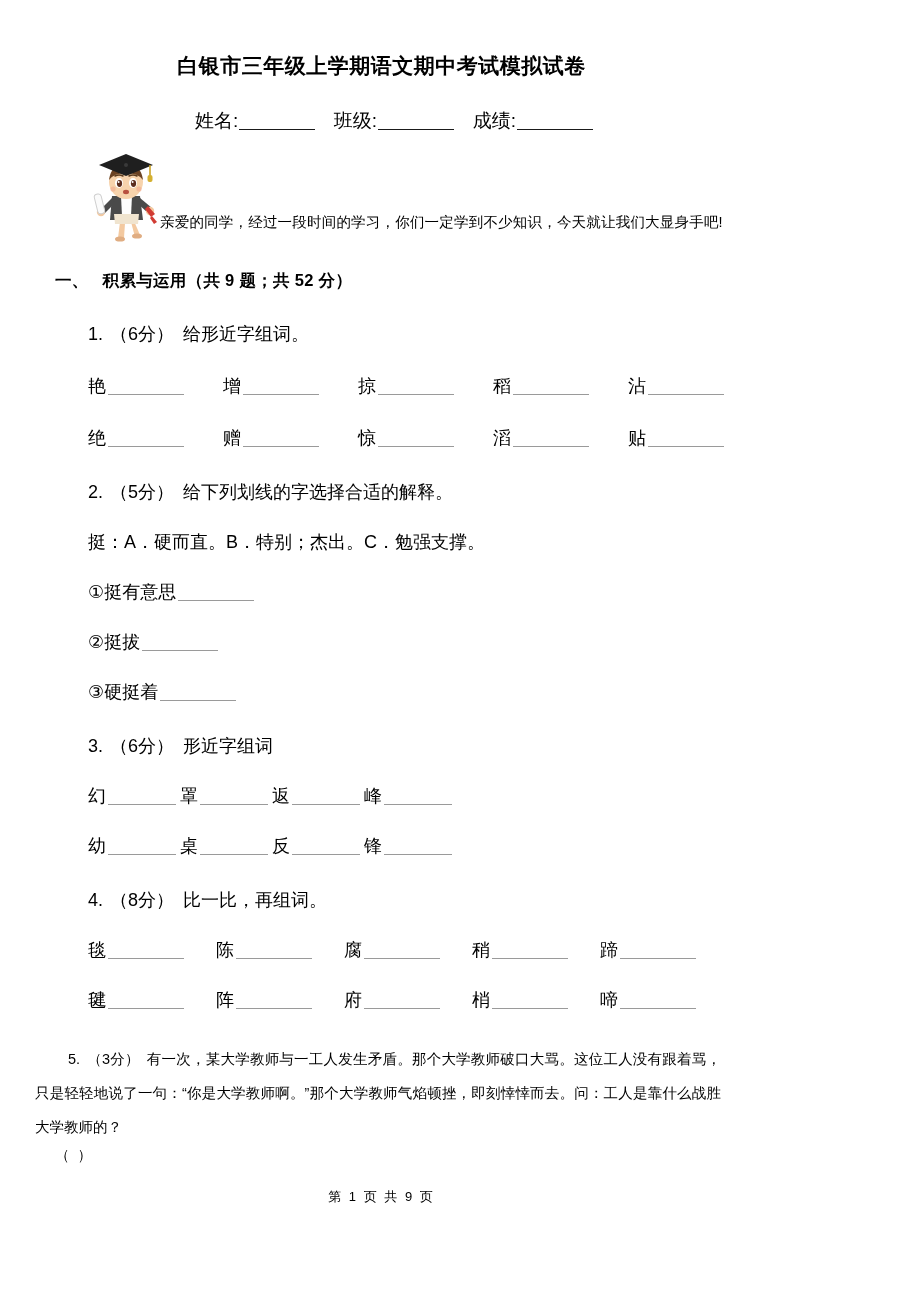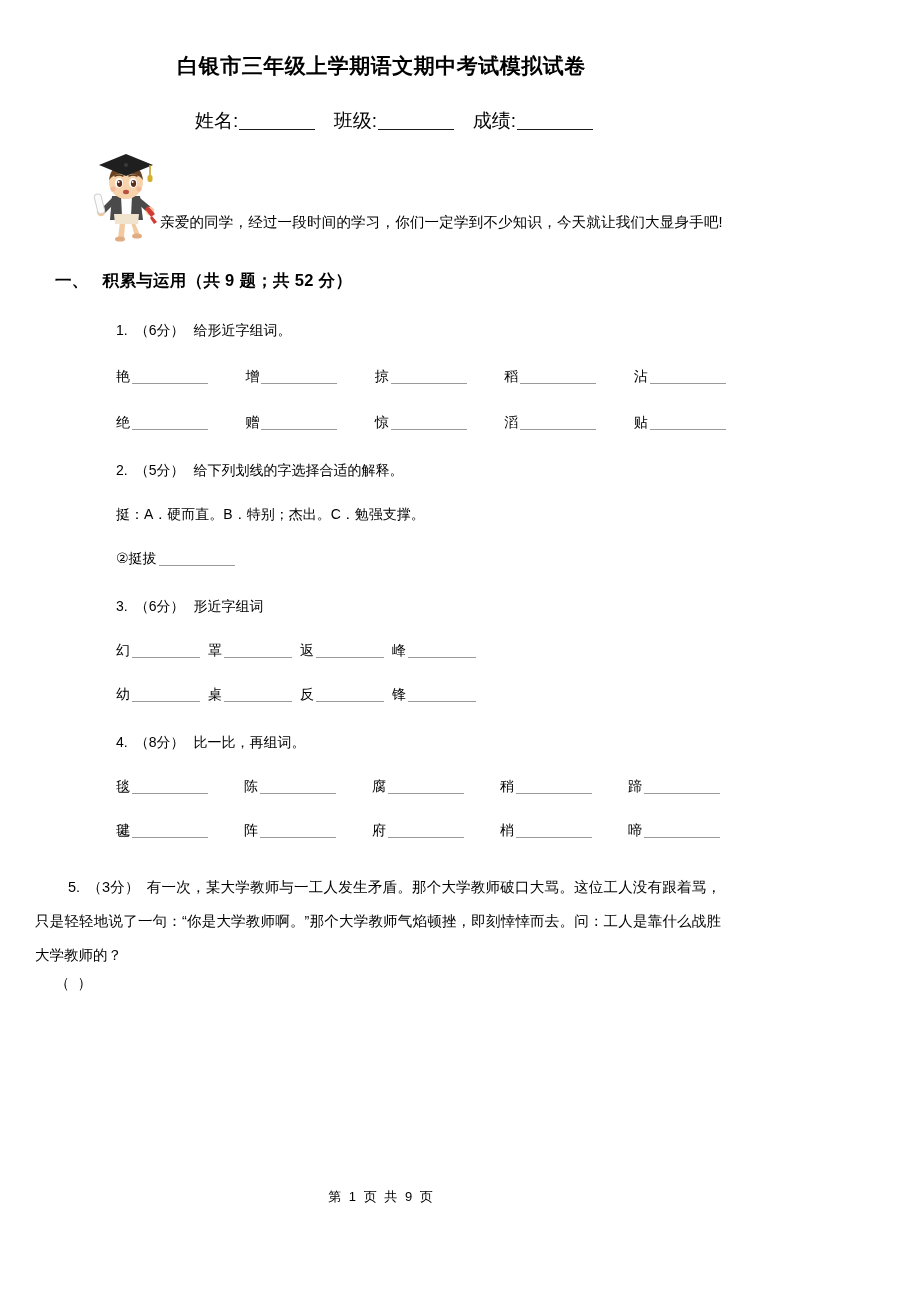--- a/index.html
+++ b/index.html
@@ -84,22 +84,22 @@
     padding-left: 55px;
     font-size: 16.5px;
     font-weight: bold;
     font-family: "Liberation Sans", "DejaVu Sans", sans-serif;
     letter-spacing: 0.3px;
   }
   .section-head .sec-num { margin-right: 14px; }
 
   
   .q {
-    padding-left: 116px;
-    font-size: 14px;
+    padding-left: 88px;
+    font-size: 18px;
     font-family: "Liberation Sans", "DejaVu Sans", sans-serif;
   }
   .q-stem {
     margin-top: 30px;
     white-space: nowrap;
   }
   .q-stem .qn { margin-right: 7px; }
   .q-stem .pts { margin-right: 9px; }
 
   .q-sub {
@@ -267,21 +267,27 @@
       <span class="char-cell"><span>贴</span><span class="cblank"></span></span>
     </div>
   </div>
 
   <div class="q">
     <div class="q-stem">
       <span class="qn">2.</span><span class="pts">（5分）</span><span>给下列划线的字选择合适的解释。</span>
     </div>
     <div class="q-sub">挺：A．硬而直。B．特别；杰出。C．勉强支撑。</div>
     <div class="q-sub">
+      <span>①挺有意思</span><span class="sub-blank" style="width:76px"></span>
+    </div>
+    <div class="q-sub">
       <span>②挺拔</span><span class="sub-blank" style="width:76px"></span>
+    </div>
+    <div class="q-sub">
+      <span>③硬挺着</span><span class="sub-blank" style="width:76px"></span>
     </div>
   </div>
 
   <div class="q">
     <div class="q-stem">
       <span class="qn">3.</span><span class="pts">（6分）</span><span>形近字组词</span>
     </div>
     <div class="char-row grid-q3">
       <span class="char-cell"><span>幻</span><span class="cblank"></span></span>
       <span class="char-cell"><span>罩</span><span class="cblank"></span></span>

